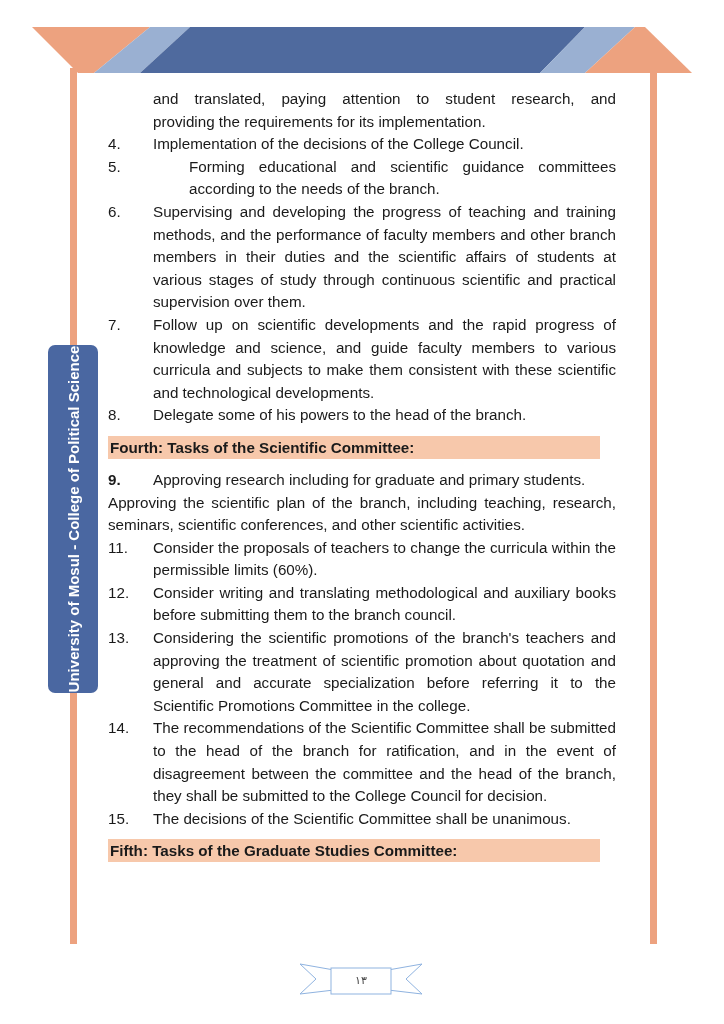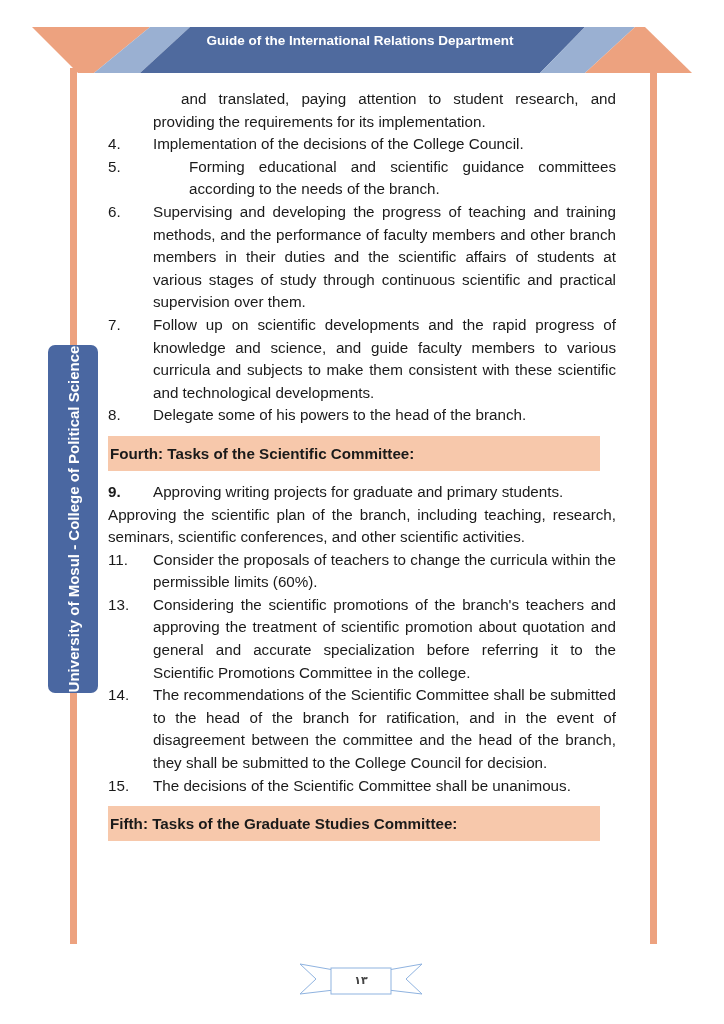--- a/index.html
+++ b/index.html
@@ -27,25 +27,25 @@
 
   
   .content { position: absolute; left: 108px; top: 88px; width: 508px;
              font-size: 15.2px; line-height: 22.6px; }
   .item { display: flex; }
   .num { width: 45px; flex: 0 0 45px; }
   .num.bold { font-weight: bold; }
   .txt { flex: 1; text-align: justify; }
   .cont { padding-left: 45px; text-align: justify; }
 
-  .section-head { background: #f7c8ab; font-weight: bold; padding: 7px 2px;
+  .section-head { background: #f7c8ab; font-weight: bold; padding: 1px 2px;
                   margin: 9px 16px 10px 0; height: 21px; line-height: 21px; }
 
   
-  .page-num { position: absolute; left: 298px; top: 962px; width: 126px; height: 34px; font-weight: bold; }
+  .page-num { position: absolute; left: 298px; top: 962px; width: 126px; height: 34px; }
   .page-num svg { position: absolute; left: 0; top: 0; }
   .page-num-text { position: absolute; left: 33px; top: 12px; width: 60px; text-align: center;
                    font-size: 11px; color: #444; }
 </style>
 </head>
 <body>
 
 <div class="banner">
   <svg width="724" height="80" viewBox="0 0 724 80">
 
@@ -53,34 +53,33 @@
 
     <polygon points="150,27 190,27 140,73 94,73" fill="#9ab0d2"></polygon>
 
     <polygon points="190,27 585,27 540,73 140,73" fill="#4f6a9e"></polygon>
 
     <polygon points="585,27 635,27 585,73 540,73" fill="#9ab0d2"></polygon>
 
     <polygon points="635,27 645,27 692,73 585,73" fill="#eda27f"></polygon>
   </svg>
   <div class="banner-title">
-    <div>Guide of the International Relations Department</div>
   </div>
 </div>
 
 <div class="pillar left"></div>
 <div class="pillar right"></div>
 
 <div class="side-tab">
   <div class="side-tab-text">University of Mosul - College of Political Science</div>
 </div>
 
 <div class="content">
   <div class="cont">
-    <div style="text-align:justify;text-align-last:justify;margin-left:28px;">and translated, paying attention to student research, and</div>
+    <div style="text-align:justify;text-align-last:justify;">and translated, paying attention to student research, and</div>
     <div>providing the requirements for its implementation.</div>
   </div>
 
   <div class="item">
     <span class="num">4.</span>
     <span class="txt">Implementation of the decisions of the College Council.</span>
   </div>
   <div class="item">
     <span class="num">5.</span>
     <span class="txt" style="padding-left:4px;margin-left:32px;">Forming educational and scientific guidance committees according to the needs of the branch.</span>
@@ -95,28 +94,32 @@
   </div>
   <div class="item">
     <span class="num">8.</span>
     <span class="txt">Delegate some of his powers to the head of the branch.</span>
   </div>
 
   <div class="section-head">Fourth: Tasks of the Scientific Committee:</div>
 
   <div class="item">
     <span class="num bold">9.</span>
-    <span class="txt">Approving writing projects for graduate and primary students.</span>
+    <span class="txt">Approving research including for graduate and primary students.</span>
   </div>
   <div class="item">
     <span class="txt">Approving the scientific plan of the branch, including teaching, research, seminars, scientific conferences, and other scientific activities.</span>
   </div>
   <div class="item">
     <span class="num">11.</span>
     <span class="txt">Consider the proposals of teachers to change the curricula within the permissible limits (60%).</span>
+  </div>
+  <div class="item">
+    <span class="num">12.</span>
+    <span class="txt">Consider writing and translating methodological and auxiliary books before submitting them to the branch council.</span>
   </div>
   <div class="item">
     <span class="num">13.</span>
     <span class="txt">Considering the scientific promotions of the branch's teachers and approving the treatment of scientific promotion about quotation and general and accurate specialization before referring it to the Scientific Promotions Committee in the college.</span>
   </div>
   <div class="item">
     <span class="num">14.</span>
     <span class="txt">The recommendations of the Scientific Committee shall be submitted to the head of the branch for ratification, and in the event of disagreement between the committee and the head of the branch, they shall be submitted to the College Council for decision.</span>
   </div>
   <div class="item">

